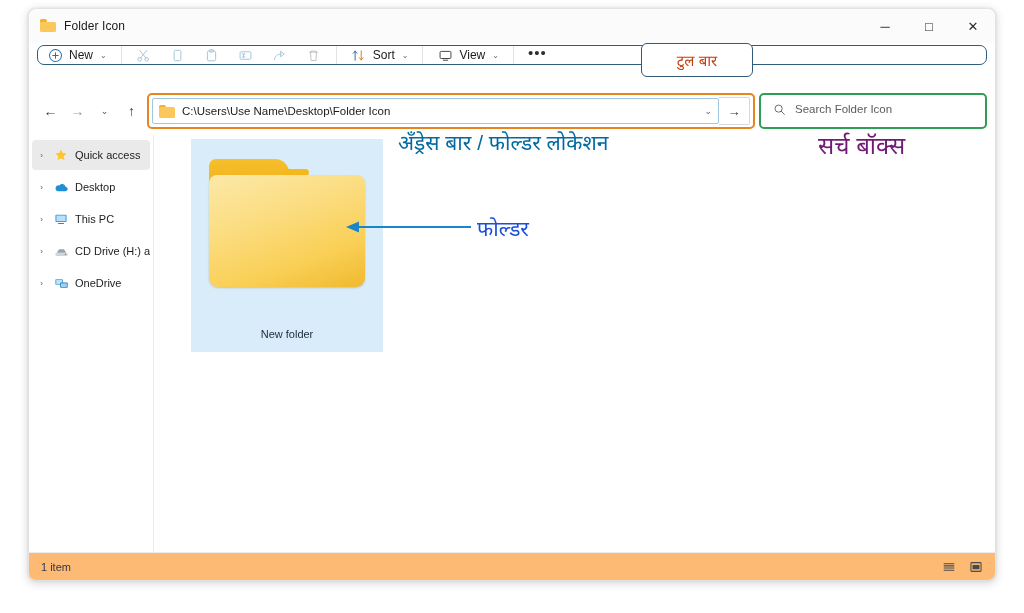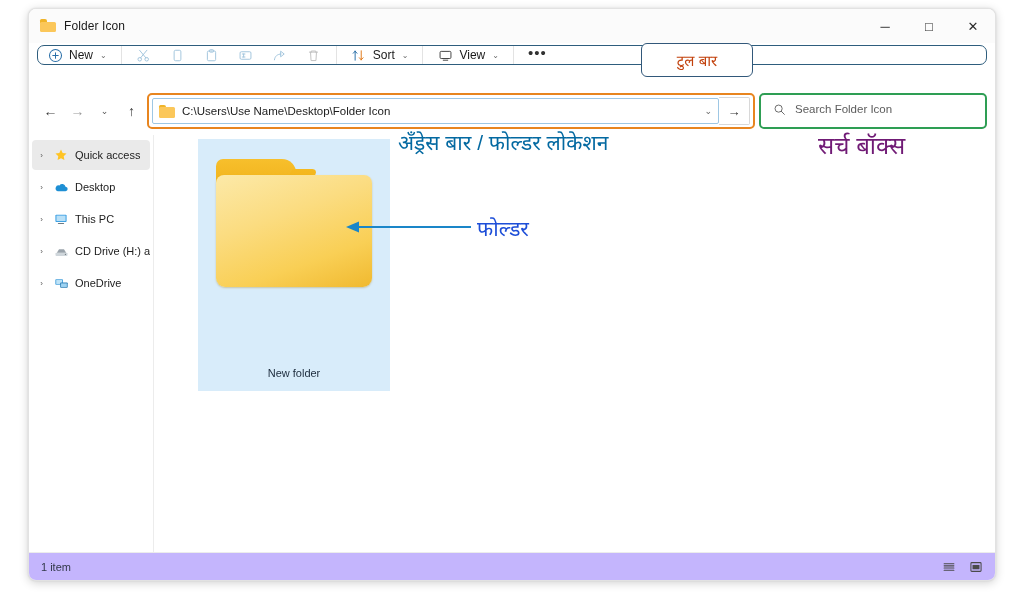--- a/index.html
+++ b/index.html
@@ -297,24 +297,24 @@
   .content {
     position: absolute;
     left: 126px; top: 0;
     right: 0; bottom: 0;
     background: #ffffff;
   }
 
   
   .tile {
     position: absolute;
-    left: 43px;
+    left: 36px;
     top: 4px;
     width: 192px;
-    height: 252px;
+    height: 213px;
     background: #d8ecfa;
   }
   .tile-icon {
     position: absolute;
     left: 18px;
     top: 20px;
     width: 156px;
     height: 128px;
   }
   .f-back {
@@ -351,21 +351,21 @@
     color: #1b2a3b;
   }
 
   
   .statusbar {
     position: absolute;
     left: 0;
     bottom: 0;
     width: 966px;
     height: 27px;
-    background: #c4b5fd;
+    background: #fdba74;
     border-top: 1px solid #ececec;
     display: flex;
     align-items: center;
   }
   .status-text {
     font-size: 11px;
     color: #32384a;
     padding-left: 12px;
   }
   .status-views {

